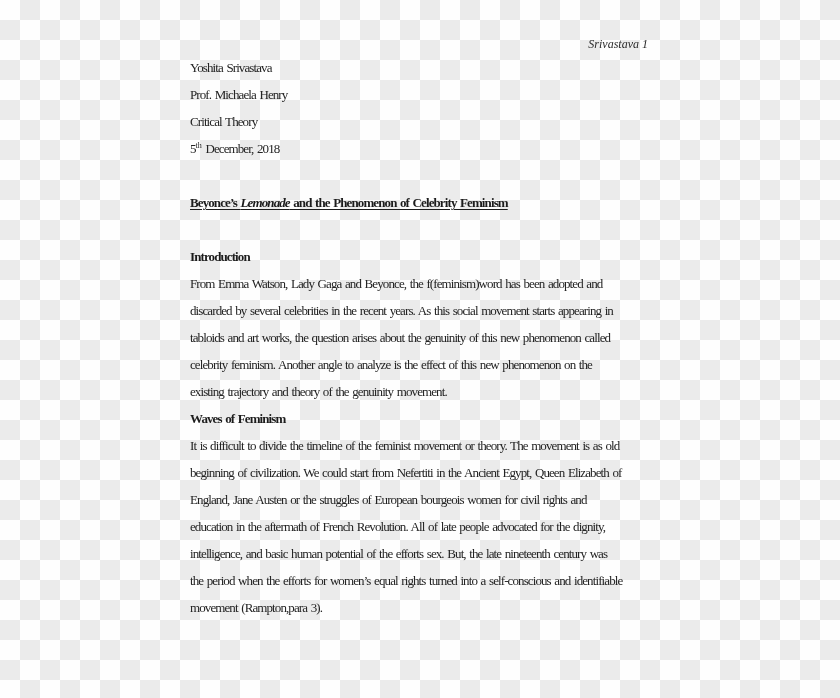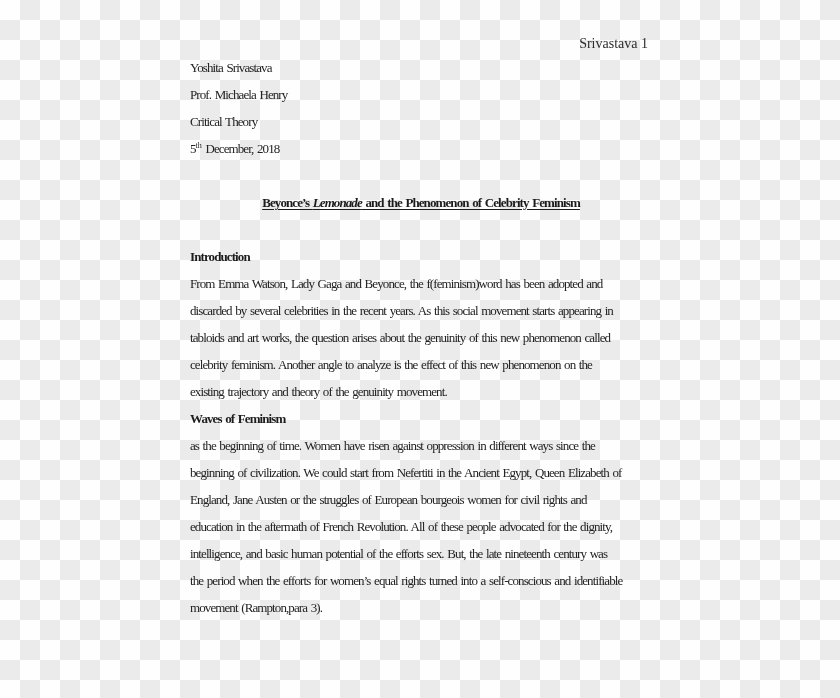--- a/index.html
+++ b/index.html
@@ -13,41 +13,42 @@
     height: 698px;
     overflow: hidden;
     
     background: conic-gradient(#ebebeb 0 25%, #fefefe 0 50%, #ebebeb 0 75%, #fefefe 0) 0 0 / 40px 40px;
   }
   .header-num {
     position: absolute;
     top: 37px;
     right: 192px;
     font-family: "Liberation Serif", "DejaVu Serif", serif;
-    font-size: 14px;
+    font-size: 12px;
     line-height: 14px;
     color: #2b2b2b;
+    font-style: italic;
   }
   .doc {
     position: absolute;
     left: 190px;
     top: 54px;
     width: 462px;
     font-family: "Liberation Serif", "DejaVu Serif", serif;
     font-size: 13px;
     color: #232323;
     letter-spacing: -0.9px;
     word-spacing: 1.2px;
   }
   .line {
     height: 27px;
     line-height: 27px;
     white-space: nowrap;
   }
-  .line.center { text-align: center; }
+  .line.center { text-align: left; }
   .line.bold   { font-weight: 700; color: #1c1c1c; }
   .u {
     text-decoration: underline;
     text-underline-offset: 2px;
   }
   sup {
     font-size: 0.62em;
     vertical-align: super;
     line-height: 0;
     letter-spacing: 0;
@@ -67,21 +68,21 @@
       <div class="line"><span></span></div>
       <div class="line center bold"><span class="u"><span>Beyonce’s </span><em>Lemonade</em><span> and the Phenomenon of Celebrity Feminism</span></span></div>
       <div class="line"><span></span></div>
       <div class="line bold"><span>Introduction</span></div>
       <div class="line"><span>From Emma Watson, Lady Gaga and Beyonce, the f(feminism)word has been adopted and</span></div>
       <div class="line"><span>discarded by several celebrities in the recent years. As this social movement starts appearing in</span></div>
       <div class="line"><span>tabloids and art works, the question arises about the genuinity of this new phenomenon called</span></div>
       <div class="line"><span>celebrity feminism. Another angle to analyze is the effect of this new phenomenon on the</span></div>
       <div class="line"><span>existing trajectory and theory of the genuinity movement.</span></div>
       <div class="line bold"><span>Waves of Feminism</span></div>
-      <div class="line"><span>as the beginning of time. Women have risen against oppression in different ways since the</span></div>
+      <div class="line"><span>It is difficult to divide the timeline of the feminist movement or theory. The movement is as old</span></div>
       <div class="line"><span>beginning of civilization. We could start from Nefertiti in the Ancient Egypt, Queen Elizabeth of</span></div>
       <div class="line"><span>England, Jane Austen or the struggles of European bourgeois women for civil rights and</span></div>
-      <div class="line"><span>education in the aftermath of French Revolution. All of these people advocated for the dignity,</span></div>
+      <div class="line"><span>education in the aftermath of French Revolution. All of late people advocated for the dignity,</span></div>
       <div class="line"><span>intelligence, and basic human potential of the efforts sex. But, the late nineteenth century was</span></div>
       <div class="line"><span>the period when the efforts for women’s equal rights turned into a self-conscious and identifiable</span></div>
       <div class="line"><span>movement (Rampton,para 3).</span></div>
     </div>
 </div>
 
 </body></html>

